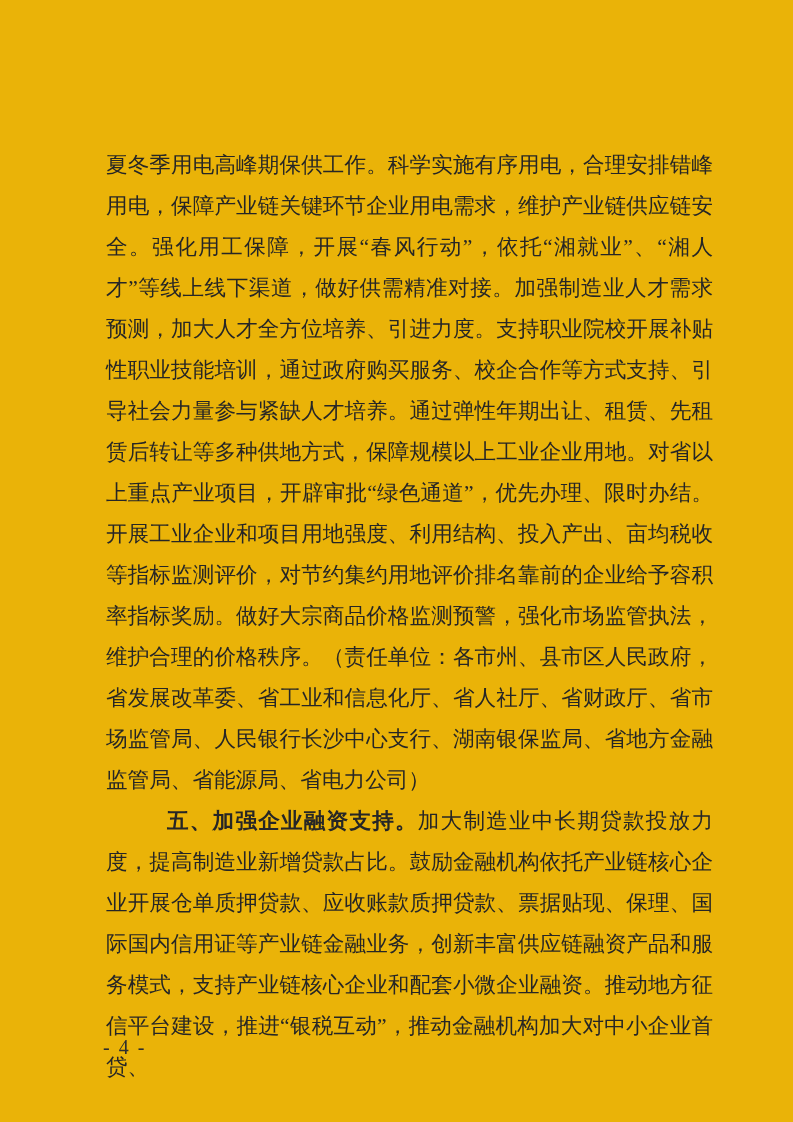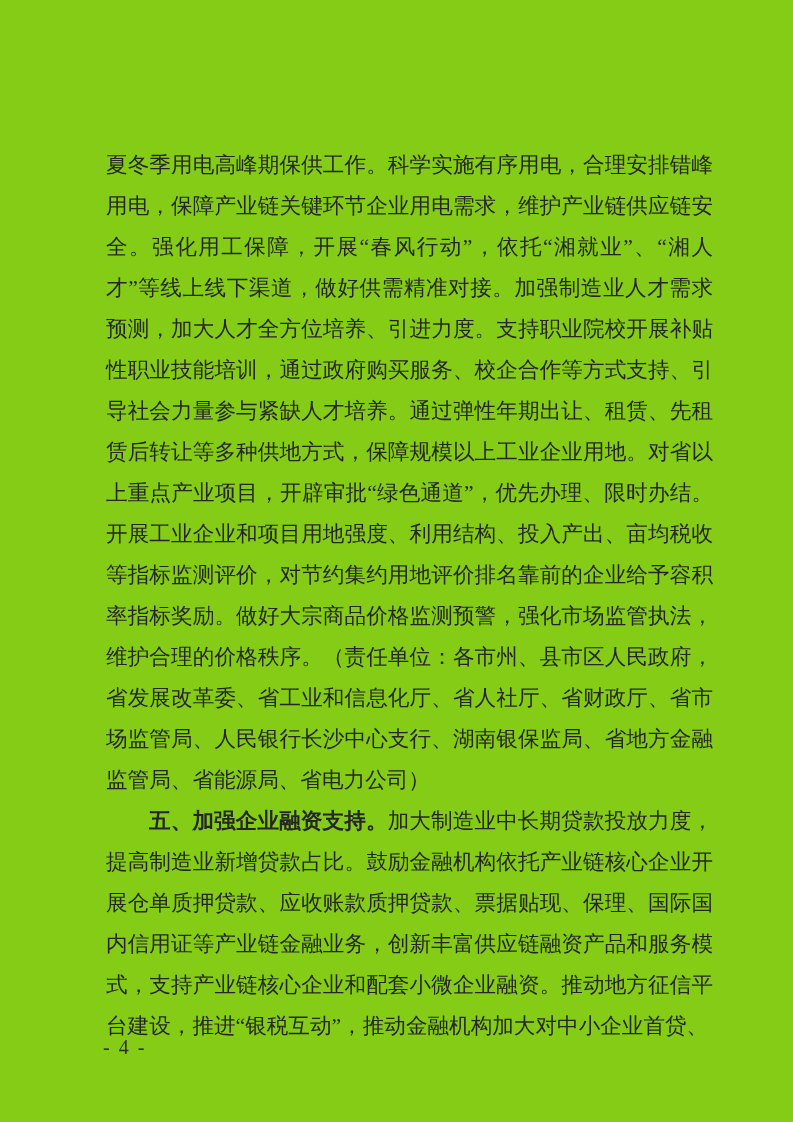--- a/index.html
+++ b/index.html
@@ -4,21 +4,21 @@
 <style>
   html, body {
     margin: 0;
     padding: 0;
     background: #ffffff;
   }
   .page {
     position: relative;
     width: 793px;
     height: 1122px;
-    background: #84cc16;
+    background: #eab308;
     overflow: hidden;
     font-family: "Liberation Serif", "DejaVu Serif", serif;
     color: #262626;
   }
   .text-block {
     position: absolute;
     left: 106px;
     top: 145px;
     width: 607px;
   }
@@ -29,20 +29,21 @@
     text-align: justify;
     text-justify: inter-ideograph;
     letter-spacing: 0;
     word-break: break-all;
   }
   .para.indent {
     text-indent: 43px;
   }
   .section-lead {
     font-weight: 700;
+    margin-left: 18px;
   }
   .page-number {
     position: absolute;
     left: 103px;
     top: 1036px;
     font-size: 20px;
     letter-spacing: 2px;
     color: #2e2e2e;
     font-family: "Liberation Serif", "DejaVu Serif", serif;
   }

